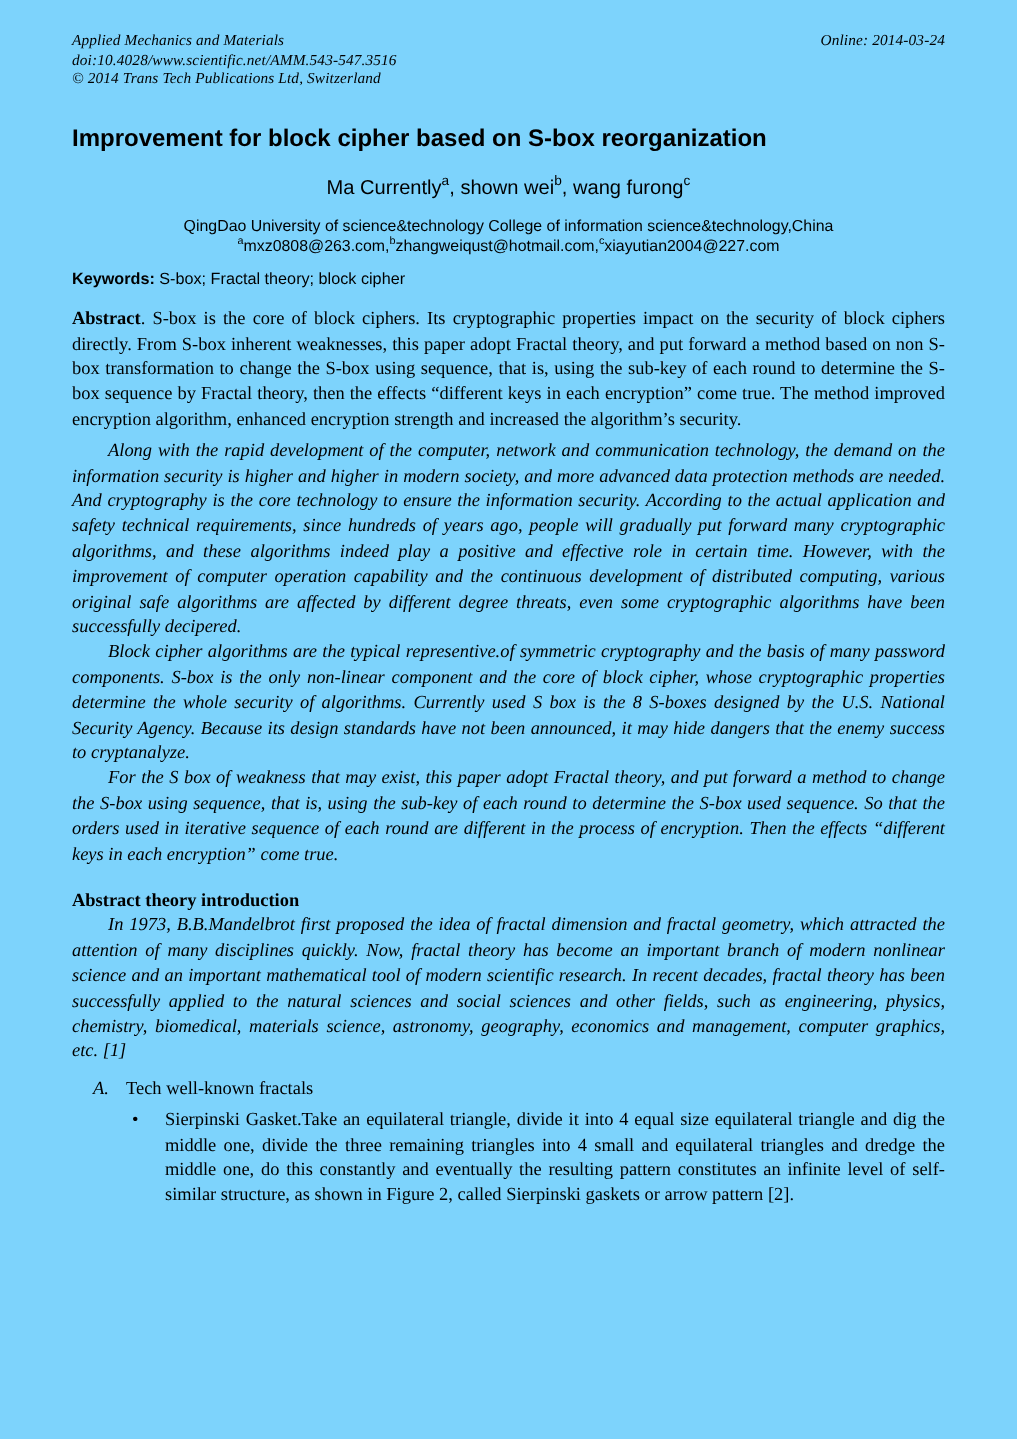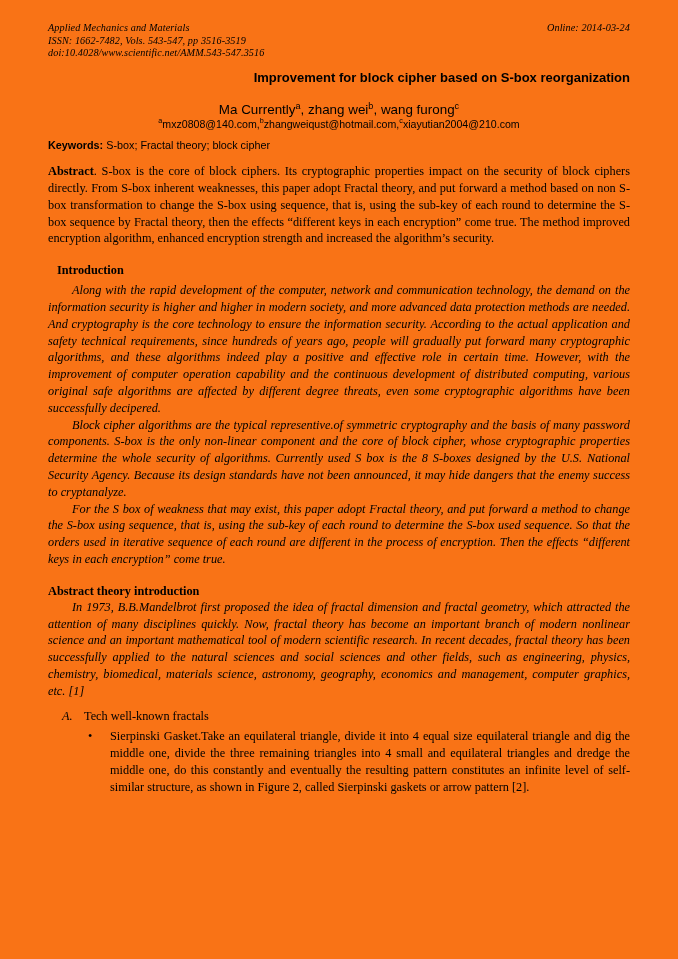--- a/index.html
+++ b/index.html
@@ -4,21 +4,21 @@
 <style>
   html, body {
     margin: 0;
     padding: 0;
     background: #ffffff;
   }
   .page {
     position: relative;
     width: 678px;
     height: 959px;
-    background: #f97316;
+    background: #7dd3fc;
     margin: 0 auto;
     overflow: hidden;
     color: #000000;
   }
   .content {
     position: absolute;
     left: 48px;
     top: 0;
     width: 582px;
   }
@@ -43,25 +43,25 @@
     font-family: "Liberation Serif", "DejaVu Serif", serif;
     font-style: italic;
     font-size: 10.2px;
     line-height: 12.6px;
     white-space: nowrap;
     margin-left: 32px;
   }
 
   
   .paper-title {
-    margin-top: 8px;
-    text-align: right;
-    font-family: "Liberation Sans", "DejaVu Sans", sans-serif;
-    font-weight: bold;
-    font-size: 13px;
+    margin-top: 23px;
+    text-align: left;
+    font-family: "Liberation Sans", "DejaVu Sans", sans-serif;
+    font-weight: bold;
+    font-size: 16px;
     line-height: 19px;
   }
   .authors {
     margin-top: 14px;
     text-align: center;
     font-family: "Liberation Sans", "DejaVu Sans", sans-serif;
     font-size: 13.4px;
     line-height: 17px;
   }
   .affiliation {
@@ -168,45 +168,45 @@
   }
 </style>
 </head>
 <body>
 
 <div class="page">
   <div class="content">
 
     <div class="journal-header">
       <div class="hdr-line">Applied Mechanics and Materials</div>
-      <div class="hdr-line">ISSN: 1662-7482, Vols. 543-547, pp 3516-3519</div>
       <div class="hdr-line">doi:10.4028/www.scientific.net/AMM.543-547.3516</div>
+      <div class="hdr-line">© 2014 Trans Tech Publications Ltd, Switzerland</div>
       <div class="journal-online">Online: 2014-03-24</div>
     </div>
 
     <div class="paper-title">Improvement for block cipher based on S-box reorganization</div>
 
     <div class="authors">
-      <span>Ma Currently</span><sup>a</sup><span>, </span><span>zhang wei</span><sup>b</sup><span>, </span><span>wang furong</span><sup>c</sup>
-    </div>
-
+      <span>Ma Currently</span><sup>a</sup><span>, </span><span>shown wei</span><sup>b</sup><span>, </span><span>wang furong</span><sup>c</sup>
+    </div>
+
+    <div class="affiliation">QingDao University of science&amp;technology College of information science&amp;technology,China</div>
 
     <div class="emails">
-      <sup>a</sup><span>mxz0808@140.com,</span><sup>b</sup><span>zhangweiqust@hotmail.com,</span><sup>c</sup><span>xiayutian2004@210.com</span>
+      <sup>a</sup><span>mxz0808@263.com,</span><sup>b</sup><span>zhangweiqust@hotmail.com,</span><sup>c</sup><span>xiayutian2004@227.com</span>
     </div>
 
     <div class="keywords">
       <span class="kw-label">Keywords:</span><span> S-box; Fractal theory; block cipher</span>
     </div>
 
     <div class="abstract">
       <span class="abs-label">Abstract</span><span>. S-box is the core of block ciphers. Its cryptographic properties impact on the security of block ciphers directly. From S-box inherent weaknesses, this paper adopt Fractal theory, and put forward a method based on non S-box transformation to change the S-box using sequence, that is, using the sub-key of each round to determine the S-box sequence by Fractal theory, then the effects “different keys in each encryption” come true. The method improved encryption algorithm, enhanced encryption strength and increased the algorithm’s security.</span>
     </div>
 
-    <div class="section-heading heading-intro">Introduction</div>
     <div class="para">Along with the rapid development of the computer, network and communication technology, the demand on the information security is higher and higher in modern society, and more advanced data protection methods are needed. And cryptography is the core technology to ensure the information security. According to the actual application and safety technical requirements, since hundreds of years ago, people will gradually put forward many cryptographic algorithms, and these algorithms indeed play a positive and effective role in certain time. However, with the improvement of computer operation capability and the continuous development of distributed computing, various original safe algorithms are affected by different degree threats, even some cryptographic algorithms have been successfully decipered.</div>
     <div class="para tight">Block cipher algorithms are the typical representive.of symmetric cryptography and the basis of many password components. S-box is the only non-linear component and the core of block cipher, whose cryptographic properties determine the whole security of algorithms. Currently used S box is the 8 S-boxes designed by the U.S. National Security Agency. Because its design standards have not been announced, it may hide dangers that the enemy success to cryptanalyze.</div>
     <div class="para tight">For the S box of weakness that may exist, this paper adopt Fractal theory, and put forward a method to change the S-box using sequence, that is, using the sub-key of each round to determine the S-box used sequence. So that the orders used in iterative sequence of each round are different in the process of encryption. Then the effects “different keys in each encryption” come true.</div>
 
     <div class="section-heading heading-fractal">Abstract theory introduction</div>
     <div class="para tight">In 1973, B.B.Mandelbrot first proposed the idea of fractal dimension and fractal geometry, which attracted the attention of many disciplines quickly. Now, fractal theory has become an important branch of modern nonlinear science and an important mathematical tool of modern scientific research. In recent decades, fractal theory has been successfully applied to the natural sciences and social sciences and other fields, such as engineering, physics, chemistry, biomedical, materials science, astronomy, geography, economics and management, computer graphics, etc. [1]</div>
 
     <div class="subsection">
       <span class="sub-letter">A.</span><span>Tech well-known fractals</span>
     </div>

